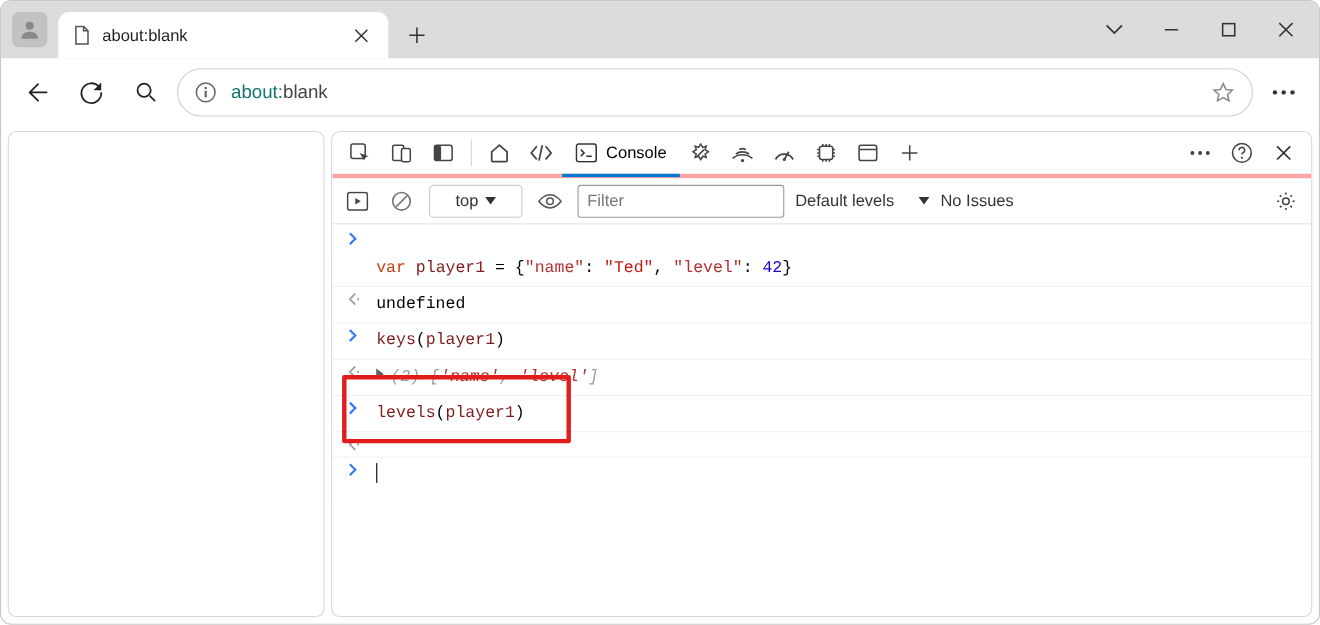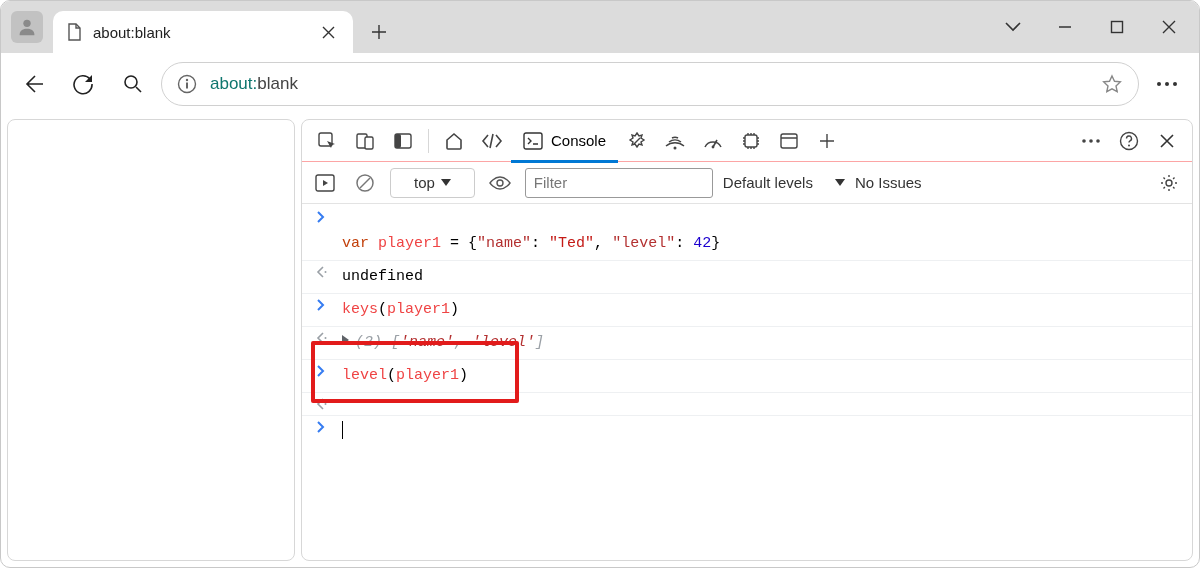--- a/index.html
+++ b/index.html
@@ -123,21 +123,21 @@
     display:flex;
     flex-direction:column;
     overflow:hidden;
   }
 
   
   .dt-tabs {
     height:42px;
     display:flex;
     align-items:center;
-    border-bottom:1px solid #fca5a5;
+    border-bottom:4px solid #fca5a5;
     padding:0 6px;
     gap:0;
   }
   .dt-ico {
     width:38px;height:38px;
     display:flex;align-items:center;justify-content:center;
     color:#444;
   }
   .dt-sep { width:1px; height:24px; background:#d7d7d7; margin:0 6px; }
   .dt-tab {
@@ -225,21 +225,21 @@
     display:inline-block;
     width:0;height:0;
     border-top:5px solid transparent;
     border-bottom:5px solid transparent;
     border-left:7px solid #5f6368;
     margin-right:6px;
     vertical-align:1px;
   }
   .muted-i { color:#9aa0a6; font-style:italic; }
   .tok-kw   { color:#c2410c; }
-  .tok-var  { color:#ef4444; }
+  .tok-var  { color:#7f1d1d; }
   .tok-prop { color:#b33030; }
   .tok-str  { color:#c41a16; }
   .tok-num  { color:#1c00cf; }
   .undef    { color:#000000; }
   .res-str  { color:#b33030; font-style:italic;margin-top:20px; }
   .res-num  { color:#1c50b3; font-style:italic; }
 
   .highlight {
     position:absolute;
     border:4px solid #e21b1b;
@@ -546,21 +546,21 @@
         </span>
         <span class="content"><span class="tri"></span><span class="muted-i">(2) </span><span class="muted-i">[</span><span class="res-str">'name'</span><span class="muted-i">, </span><span class="res-str">'level'</span><span class="muted-i">]</span></span>
       </div>
 
       <div class="row">
         <span class="gutter">
           <svg width="10" height="12" viewBox="0 0 10 12">
               <path fill="none" stroke="#367cf1" stroke-width="2" d="M2 1l5 5-5 5"></path>
             </svg>
         </span>
-        <span class="content"><span class="tok-var">level</span>(<span class="tok-var">player1</span>)</span>
+        <span class="content"><span class="tok-var">levels</span>(<span class="tok-var">player1</span>)</span>
       </div>
 
       <div class="row">
         <span class="gutter">
           <svg width="12" height="12" viewBox="0 0 12 12">
               <path fill="none" stroke="#9aa0a6" stroke-width="1.6" d="M7 1L2 6l5 5"></path>
               <circle cx="9.5" cy="6" r="1" fill="#9aa0a6"></circle>
             </svg>
         </span>
       </div>

